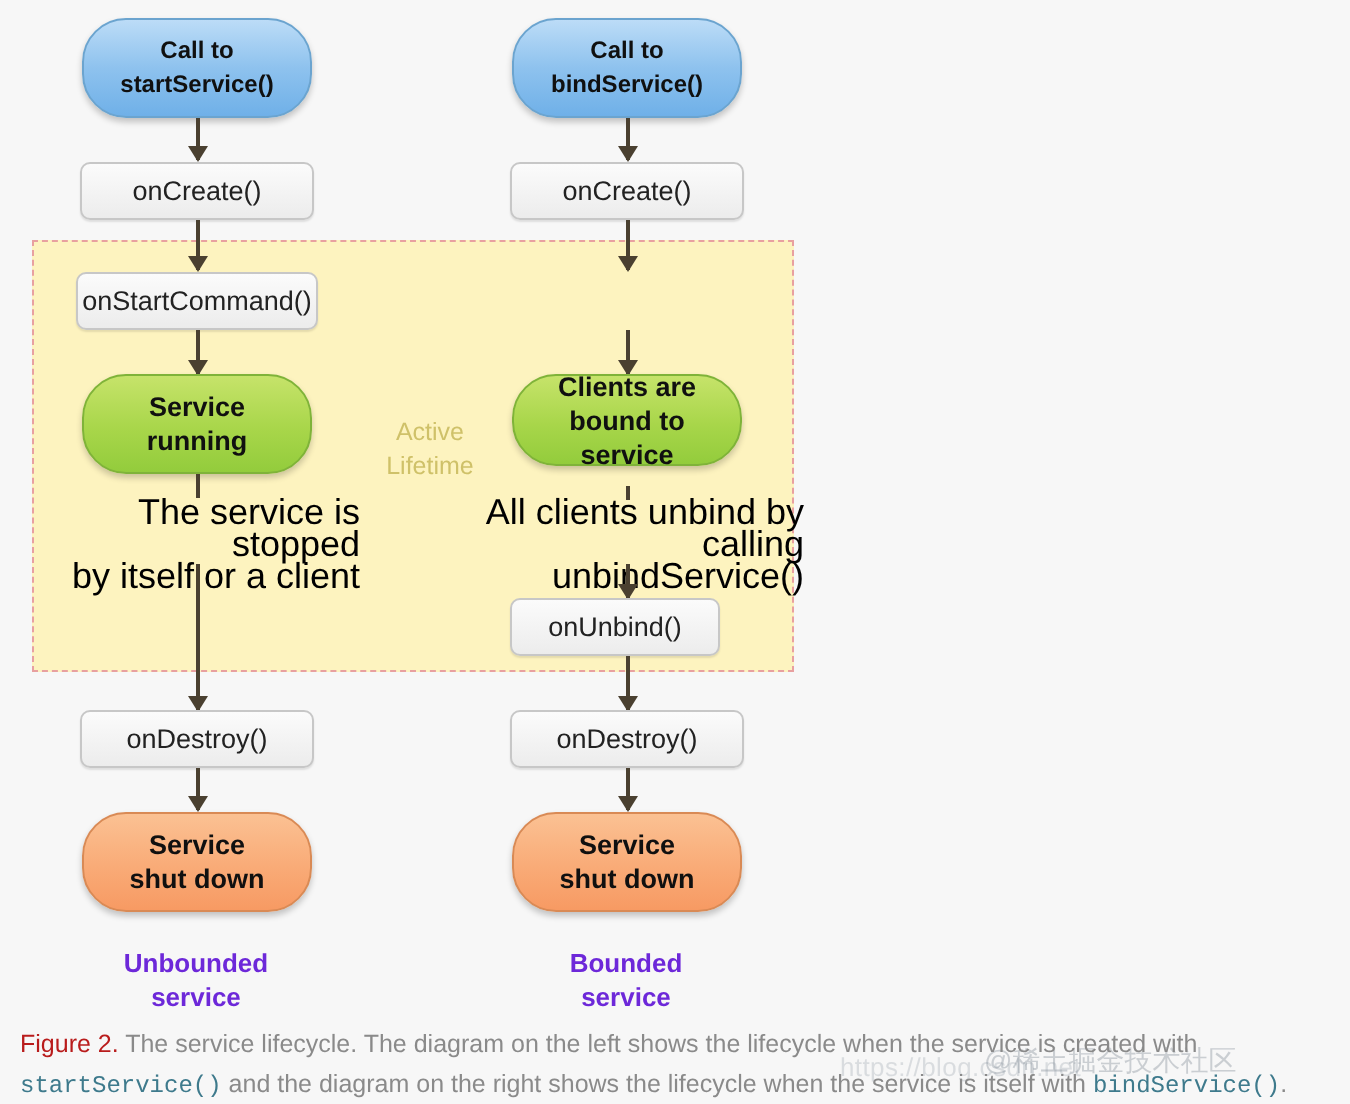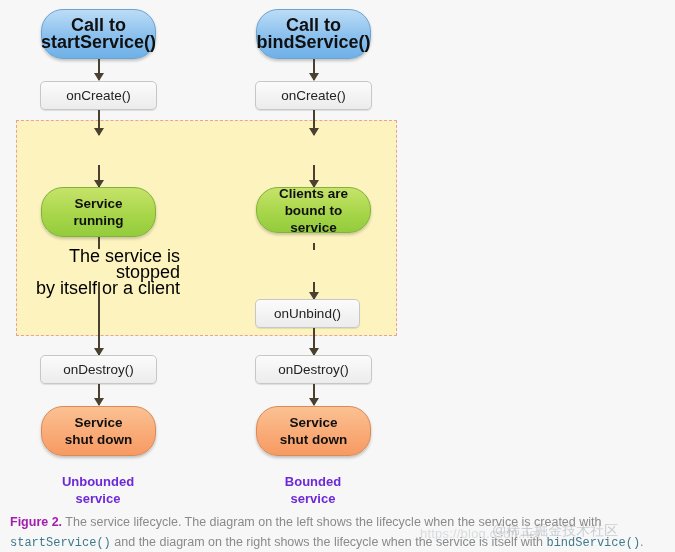--- a/index.html
+++ b/index.html
@@ -55,21 +55,21 @@
     border-radius: 5px;
     font-size: 13.5px;
     color: #222222;
     box-shadow: 0 1px 1px rgba(0,0,0,0.10);
   }
 
   .node.blue {
     background: linear-gradient(to bottom, #bcdcf7 0%, #8ec2ee 50%, #6fb0e8 100%);
     border: 1px solid #6ba4cf;
     border-radius: 22px;
-    font-size: 18px;
+    font-size: 12px;
     font-weight: bold;
     color: #101010;
     line-height: 17px;
     box-shadow: 0 2px 3px rgba(0,0,0,0.22);
     white-space: pre-line;
   }
 
   .node.green {
     background: linear-gradient(to bottom, #c6e36a 0%, #a8d64a 55%, #93cc3c 100%);
     border: 1px solid #7fb339;
@@ -151,22 +151,22 @@
   #figure-caption {
     position: absolute;
     left: 10px;
     top: 512px;
     width: 655px;
     font-size: 12.5px;
     line-height: 20px;
     color: #8a8a8a;
   }
   #figure-caption .fignum {
-    font-weight: bold;
-    color: #a21caf;
+    font-weight: normal;
+    color: #b91c1c;
   }
   #figure-caption .code {
     font-family: "Liberation Mono", monospace;
     color: #3e7a8c;
     font-size: 12px;
   }
 
   
   #watermark {
     position: absolute;
@@ -192,36 +192,39 @@
     color: rgba(130,140,150,0.38);
     font-family: "Liberation Sans", sans-serif;
   }
 </style>
 </head>
 <body>
 
 <div id="page">
 
   <div id="active-region"></div>
+  <div id="active-lifetime-label">Active
+Lifetime</div>
 
   <div class="node blue" style="left:41px; top:9px; width:115px; height:50px;">Call to
 startService()</div>
 
   <div class="arrow" style="left:92px; top:59px; width:14px; height:21px;">
     <div class="shaft"></div>
     <div class="head"></div>
   </div>
 
   <div class="node plain" style="left:40px; top:81px; width:117px; height:29px;">onCreate()</div>
 
   <div class="arrow" style="left:92px; top:110px; width:14px; height:25px;">
     <div class="shaft"></div>
     <div class="head"></div>
   </div>
 
+  <div class="node plain" style="left:38px; top:136px; width:121px; height:29px;">onStartCommand()</div>
 
   <div class="arrow" style="left:92px; top:165px; width:14px; height:22px;">
     <div class="shaft"></div>
     <div class="head"></div>
   </div>
 
   <div class="node green" style="left:41px; top:187px; width:115px; height:50px;">Service
 running</div>
 
   <div class="connector" style="left:92px; top:237px; width:14px; height:12px;">
@@ -271,20 +274,22 @@
   </div>
 
   <div class="node green" style="left:256px; top:187px; width:115px; height:46px;">Clients are
 bound to
 service</div>
 
   <div class="connector" style="left:307px; top:243px; width:14px; height:7px;">
     <div class="shaft"></div>
   </div>
 
+  <div class="annot" style="left:226px; top:248px; width:176px;">All clients unbind by calling
+unbindService()</div>
 
   <div class="arrow" style="left:307px; top:282px; width:14px; height:17px;">
     <div class="shaft"></div>
     <div class="head"></div>
   </div>
 
   <div class="node plain" style="left:255px; top:299px; width:105px; height:29px;">onUnbind()</div>
 
   <div class="arrow" style="left:307px; top:328px; width:14px; height:27px;">
     <div class="shaft"></div>

